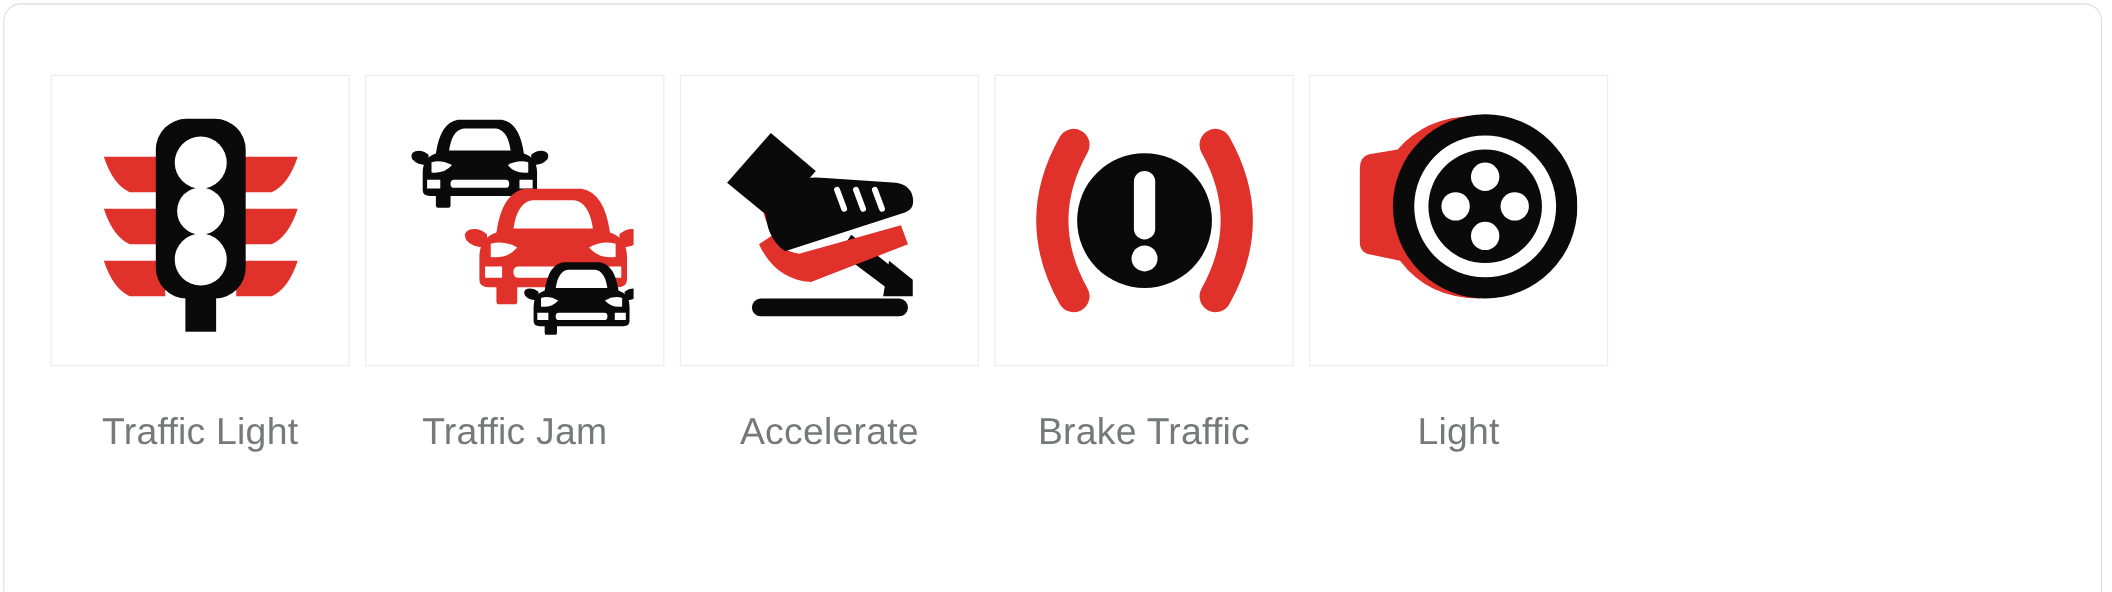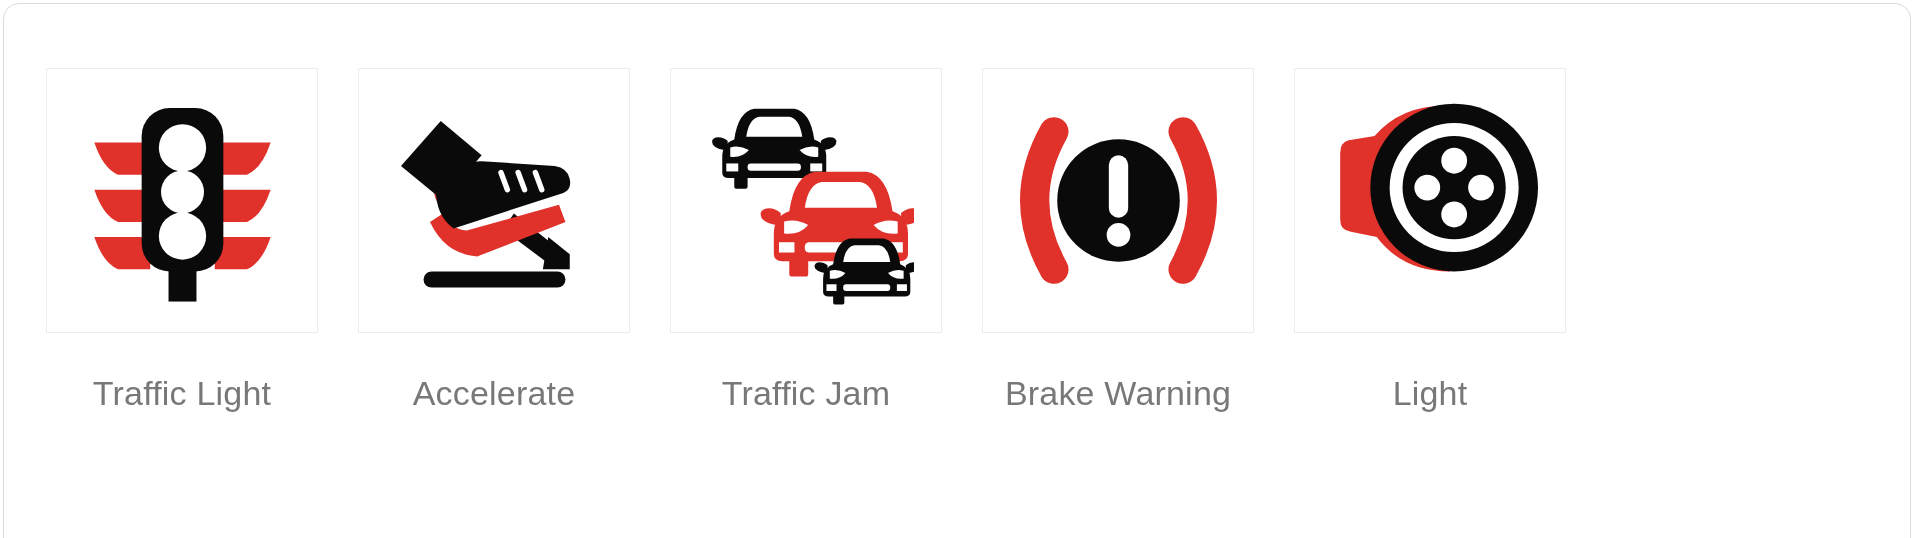--- a/index.html
+++ b/index.html
@@ -36,21 +36,21 @@
     width: 1920px;
     height: 538px;
     display: flex;
     justify-content: flex-start;
     align-items: flex-start;
     padding-left: 46px;
     box-sizing: border-box;
   }
   .cell {
     width: 272px;
-    margin-right: 40px;
+    margin-right: 14px;
     display: flex;
     flex-direction: column;
     align-items: center;
   }
   .icon-box {
     margin-top: 68px;
     width: 272px;
     height: 265px;
     box-sizing: border-box;
     border: 1px solid #ececec;
@@ -98,45 +98,20 @@
           <rect x="87" y="152" width="26" height="42" fill="#0a0a0a"></rect>
 
           <rect x="62" y="14" width="76" height="152" rx="26" ry="26" fill="#0a0a0a"></rect>
 
           <circle cx="100" cy="51" r="22" fill="#ffffff"></circle>
           <circle cx="100" cy="92" r="20" fill="#ffffff"></circle>
           <circle cx="100" cy="133" r="22" fill="#ffffff"></circle>
         </svg>
       </div>
       <div class="cell-label">Traffic Light</div>
-    </div>
-
-    <div class="cell">
-      <div class="icon-box">
-        <svg viewBox="0 0 200 200">
-
-          <rect x="34" y="166" width="132" height="15" rx="7.5" ry="7.5" fill="#0a0a0a"></rect>
-
-          <path d="M118 112 L166 150 L156 163 L108 127 Z" fill="#0a0a0a"></path>
-          <path d="M150 134 L170 150 L170 164 L145 164 Z" fill="#0a0a0a"></path>
-
-          <path d="M46 62 Q74 58 82 82 Q88 106 66 110 Q48 112 44 94 Z" fill="#E0312A"></path>
-
-          <path d="M13 68 L50 26 L88 58 L52 100 Z" fill="#0a0a0a"></path>
-
-          <path d="M40 120 Q54 150 84 152 L166 120 L160 104 L74 128 Q58 126 52 112 Z" fill="#E0312A"></path>
-
-          <path d="M46 78 Q42 112 62 126 L164 93 Q172 90 170 80 Q168 70 156 68 L96 64 Q74 62 64 70 Z" fill="#0a0a0a"></path>
-
-          <path d="M106 74 L112 90" stroke="#ffffff" stroke-width="5" stroke-linecap="round" fill="none"></path>
-          <path d="M122 74 L128 90" stroke="#ffffff" stroke-width="5" stroke-linecap="round" fill="none"></path>
-          <path d="M138 74 L144 90" stroke="#ffffff" stroke-width="5" stroke-linecap="round" fill="none"></path>
-        </svg>
-      </div>
-      <div class="cell-label">Accelerate</div>
     </div>
 
     <div class="cell">
       <div class="icon-box">
         <svg viewBox="0 0 200 200">
 
           <g transform="translate(8,6) scale(0.62)">
             <rect x="40" y="112" width="20" height="22" rx="3" fill="#0a0a0a"></rect>
             <path d="M30 62 Q22 55 12 57 Q4 60 8 68 Q14 76 30 76 Z" fill="#0a0a0a"></path>
             <path d="M170 62 Q178 55 188 57 Q196 60 192 68 Q186 76 170 76 Z" fill="#0a0a0a"></path>
@@ -176,31 +151,56 @@
           </g>
         </svg>
       </div>
       <div class="cell-label">Traffic Jam</div>
     </div>
 
     <div class="cell">
       <div class="icon-box">
         <svg viewBox="0 0 200 200">
 
+          <rect x="34" y="166" width="132" height="15" rx="7.5" ry="7.5" fill="#0a0a0a"></rect>
+
+          <path d="M118 112 L166 150 L156 163 L108 127 Z" fill="#0a0a0a"></path>
+          <path d="M150 134 L170 150 L170 164 L145 164 Z" fill="#0a0a0a"></path>
+
+          <path d="M46 62 Q74 58 82 82 Q88 106 66 110 Q48 112 44 94 Z" fill="#E0312A"></path>
+
+          <path d="M13 68 L50 26 L88 58 L52 100 Z" fill="#0a0a0a"></path>
+
+          <path d="M40 120 Q54 150 84 152 L166 120 L160 104 L74 128 Q58 126 52 112 Z" fill="#E0312A"></path>
+
+          <path d="M46 78 Q42 112 62 126 L164 93 Q172 90 170 80 Q168 70 156 68 L96 64 Q74 62 64 70 Z" fill="#0a0a0a"></path>
+
+          <path d="M106 74 L112 90" stroke="#ffffff" stroke-width="5" stroke-linecap="round" fill="none"></path>
+          <path d="M122 74 L128 90" stroke="#ffffff" stroke-width="5" stroke-linecap="round" fill="none"></path>
+          <path d="M138 74 L144 90" stroke="#ffffff" stroke-width="5" stroke-linecap="round" fill="none"></path>
+        </svg>
+      </div>
+      <div class="cell-label">Accelerate</div>
+    </div>
+
+    <div class="cell">
+      <div class="icon-box">
+        <svg viewBox="0 0 200 200">
+
           <path d="M40 36 Q4 100 40 164" stroke="#E0312A" stroke-width="27" stroke-linecap="round" fill="none"></path>
 
           <path d="M160 36 Q196 100 160 164" stroke="#E0312A" stroke-width="27" stroke-linecap="round" fill="none"></path>
 
           <circle cx="100" cy="100" r="57" fill="#0a0a0a"></circle>
 
           <rect x="91" y="58" width="18" height="58" rx="9" fill="#ffffff"></rect>
           <circle cx="100" cy="132" r="11" fill="#ffffff"></circle>
         </svg>
       </div>
-      <div class="cell-label">Brake Warning</div>
+      <div class="cell-label">Brake Traffic</div>
     </div>
 
     <div class="cell">
       <div class="icon-box">
         <svg viewBox="0 0 200 200">
 
           <path d="M118 12 Q74 10 48 40 L24 44 Q16 46 16 56 L16 118 Q16 128 26 129 L50 134 Q74 166 118 166
                    L118 132 Q84 132 68 106 Q58 88 68 70 Q84 44 118 44 Z" fill="#E0312A"></path>
 
           <circle cx="122" cy="88" r="78" fill="#0a0a0a"></circle>

